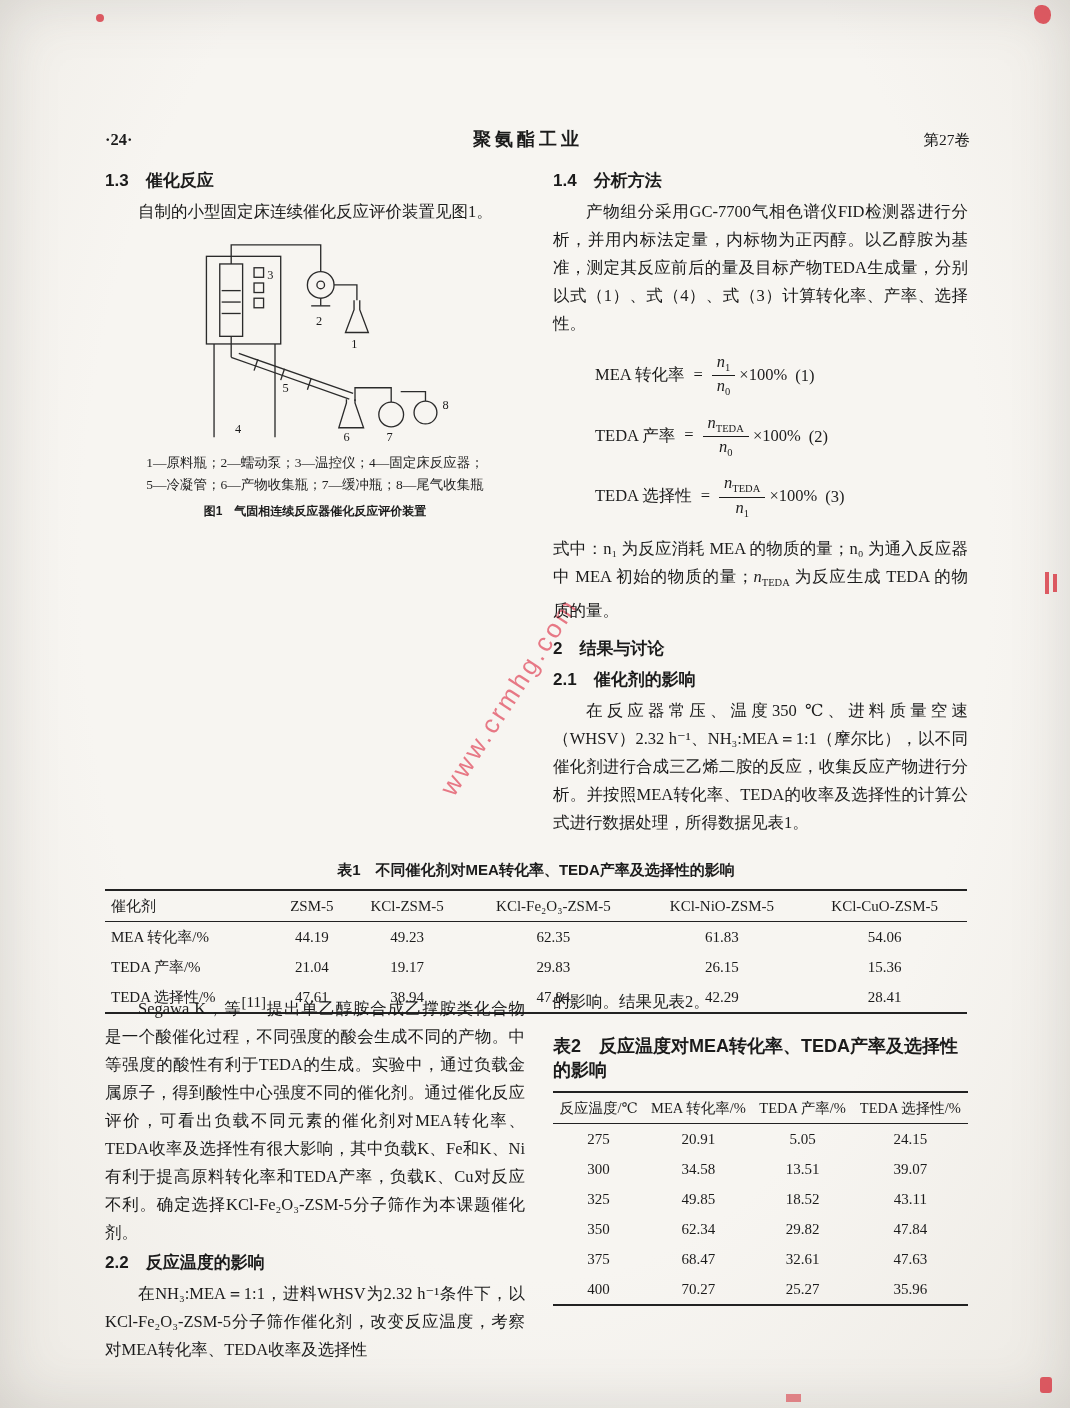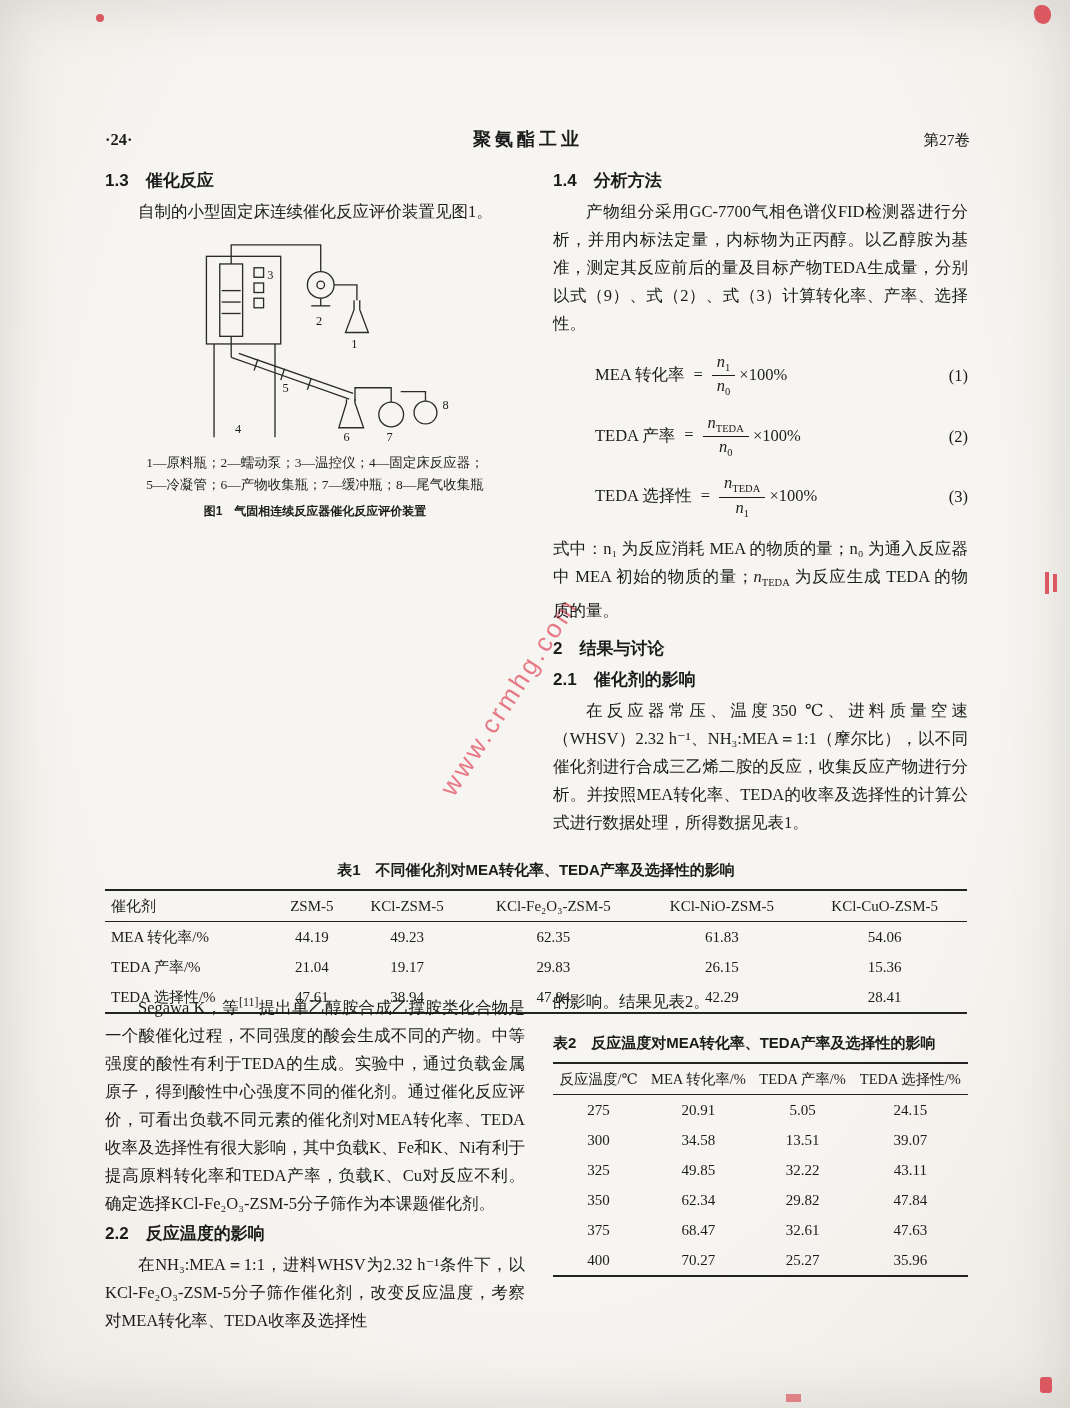--- a/index.html
+++ b/index.html
@@ -28,36 +28,36 @@
   .right1 { left:553px; top:165px; width:415px; }
   .left2  { left:105px; top:988px; }
   .right2 { left:553px; top:988px; width:415px; }
 
   h3.sec {
     font-family:"Liberation Sans","DejaVu Sans",sans-serif;
     font-size:17px; font-weight:700; line-height:28px; margin:2px 0 3px;
   }
   p.body { font-size:16.5px; line-height:28px; text-align:justify; }
   p.indent { text-indent:2em; }
-  sup.ref { font-size:12px; }
+  sup.ref { font-size:15px; }
 
   
   figure { margin-top:8px; text-align:center; }
   .fig-svg { display:block; margin:0 auto; }
   .legend { font-size:13.5px; line-height:22px; text-align:center; color:#1f1f1f; }
   figcaption {
     font-family:"Liberation Sans","DejaVu Sans",sans-serif;
     font-weight:700; font-size:12px; margin-top:7px; margin-bottom:10px;
   }
   svg .ln { stroke:#2b2b2b; stroke-width:1.4; fill:none; }
   svg .num { font-size:13px; fill:#1b1b1b; font-family:"Liberation Serif",serif; }
 
   
   .equation {
-    display:flex; justify-content:space-between; align-items:center;
+    display:flex; justify-content:flex-start; align-items:center;
     margin:15px 0; padding-left:42px; font-size:16.5px;
   }
   .eq-eq { margin:0 9px; }
   .frac { display:inline-block; text-align:center; vertical-align:middle; }
   .frac .num { display:block; border-bottom:1.2px solid #1b1b1b; padding:0 5px 1px; line-height:1.15; }
   .frac .den { display:block; padding-top:1px; line-height:1.15;font-family:Liberation Serif, serif; }
   .frac i { font-style:italic; }
   .frac sub, .eqp sub { font-size:10.5px; }
   .eq-tag { margin-left:8px; }
 
@@ -67,21 +67,21 @@
     font-family:"Liberation Sans","DejaVu Sans",sans-serif;
     font-weight:700; font-size:15px; text-align:center; margin-bottom:9px;
   }
   table { border-collapse:collapse; width:100%; font-size:15px; }
   table { border-top:2px solid #222; border-bottom:2px solid #222; }
   thead th { border-bottom:1.2px solid #222; font-weight:400; }
   th, td { padding:6px 4px; text-align:center; line-height:18px; }
   .cl { text-align:left; padding-left:6px; }
   .t2-caption {
     font-family:"Liberation Sans","DejaVu Sans",sans-serif;
-    font-weight:700; font-size:15px; text-align:left;
+    font-weight:700; font-size:18px; text-align:left;
     margin:18px 0 9px;
   }
   .t2 th { font-size:14.5px; }
 
   
   .watermark {
     position:absolute; left:392px; top:677px; width:240px;
     transform:rotate(-57deg);
     font-family:"Liberation Sans","DejaVu Sans",sans-serif;
     font-size:26px; letter-spacing:3px;
@@ -170,21 +170,21 @@
       </svg>
       <div class="legend">1—原料瓶；2—蠕动泵；3—温控仪；4—固定床反应器；</div>
       <div class="legend">5—冷凝管；6—产物收集瓶；7—缓冲瓶；8—尾气收集瓶</div>
       <figcaption>图1　气固相连续反应器催化反应评价装置</figcaption>
     </figure>
 
   </section>
 
   <section class="col right1">
     <h3 class="sec">1.4　分析方法</h3>
-    <p class="body indent">产物组分采用GC-7700气相色谱仪FID检测器进行分析，并用内标法定量，内标物为正丙醇。以乙醇胺为基准，测定其反应前后的量及目标产物TEDA生成量，分别以式（9）、式（2）、式（3）计算转化率、产率、选择性。</p>
+    <p class="body indent">产物组分采用GC-7700气相色谱仪FID检测器进行分析，并用内标法定量，内标物为正丙醇。以乙醇胺为基准，测定其反应前后的量及目标产物TEDA生成量，分别以式（1）、式（4）、式（3）计算转化率、产率、选择性。</p>
 
     <div class="equation">
       <span class="eq-body">
         <span>MEA 转化率</span><span class="eq-eq">=</span><span class="frac"><span class="num"><i>n</i><sub>1</sub></span><span class="den"><i>n</i><sub>0</sub></span></span>
         <span>×100%</span>
       </span>
       <span class="eq-tag">(1)</span>
     </div>
 
     <div class="equation">
@@ -280,21 +280,21 @@
         </tr>
         <tr>
           <td>300</td>
           <td>34.58</td>
           <td>13.51</td>
           <td>39.07</td>
         </tr>
         <tr>
           <td>325</td>
           <td>49.85</td>
-          <td>32.22</td>
+          <td>18.52</td>
           <td>43.11</td>
         </tr>
         <tr>
           <td>350</td>
           <td>62.34</td>
           <td>29.82</td>
           <td>47.84</td>
         </tr>
         <tr>
           <td>375</td>

